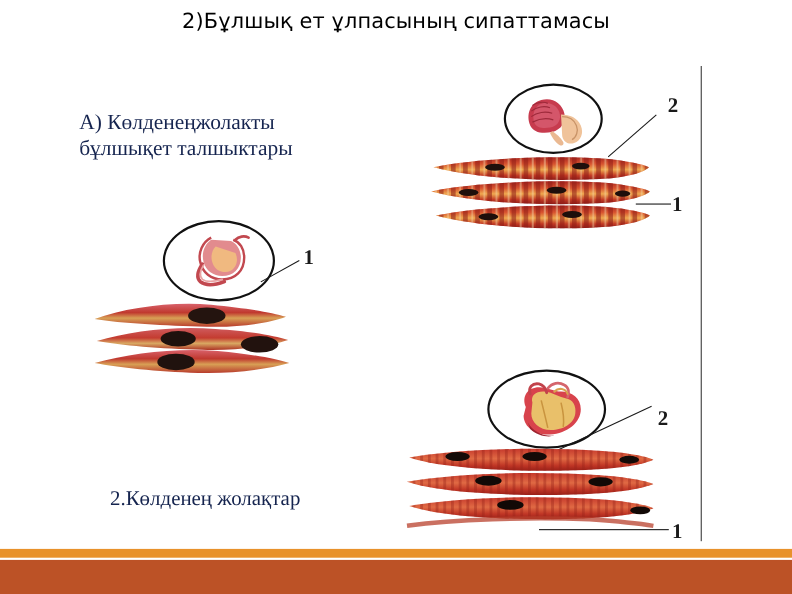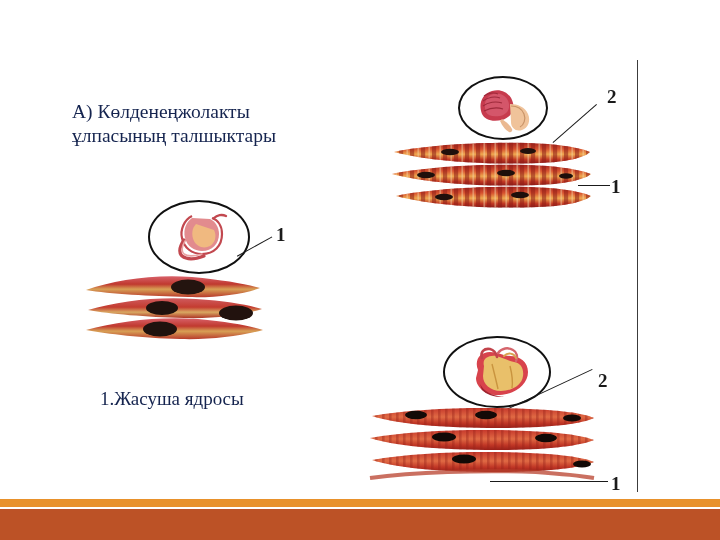--- a/index.html
+++ b/index.html
@@ -126,25 +126,26 @@
     width: 720px;
     height: 31px;
     background: #bc5226;
   }
 </style>
 </head>
 <body>
 
 <div id="slide">
 
+  <div id="title">2)Бұлшық ет ұлпасының сипаттамасы</div>
 
   <div id="content-frame"></div>
 
   <div class="caption" id="caption-a">А) Көлденеңжолакты
-ұлпасының талшыктары</div>
+бұлшықет талшыктары</div>
 
   <div class="inset-oval" style="left:148px; top:200px; width:102px; height:74px;"></div>
   <svg class="illus" style="left:162px; top:210px;" width="78" height="56" viewBox="0 0 78 56">
     <path d="M30 6 C22 10 18 20 20 28 C22 38 30 44 40 44 C52 44 60 36 60 24 C60 16 56 10 50 8" fill="none" stroke="#c2484f" stroke-width="2.2"></path>
     <path d="M30 8 C24 12 21 20 23 28 C25 36 32 41 40 41 C50 41 57 34 57 24 C57 17 53 11 48 9 Z" fill="#e28b8e"></path>
     <path d="M34 14 C30 18 29 25 32 31 C35 37 42 39 48 36 C53 33 55 26 52 20" fill="#f0b980"></path>
     <path d="M22 30 C18 36 16 42 20 46 C25 50 34 49 42 46" fill="none" stroke="#c2484f" stroke-width="3.2" stroke-linecap="round"></path>
     <path d="M23 31 C20 36 19 41 22 44 C26 47 33 46 40 44" fill="none" stroke="#e9a3a3" stroke-width="1.6" stroke-linecap="round"></path>
     <path d="M52 8 C55 5 60 4 64 6" fill="none" stroke="#c2484f" stroke-width="2.4" stroke-linecap="round"></path>
   </svg>
@@ -169,21 +170,21 @@
     </defs>
     <path d="M2 22 C30 12 70 6 108 9 C140 12 162 16 176 20 C160 26 132 30 104 29 C66 28 26 26 2 22 Z" fill="url(#sm1)"></path>
     <ellipse cx="104" cy="19" rx="17" ry="7.5" fill="#24140f"></ellipse>
     <path d="M4 42 C34 33 74 28 112 31 C144 33 164 37 178 41 C160 47 130 51 100 50 C62 49 26 46 4 42 Z" fill="url(#sm2)"></path>
     <ellipse cx="78" cy="40" rx="16" ry="7" fill="#1f110d"></ellipse>
     <ellipse cx="152" cy="45" rx="17" ry="7.5" fill="#22120e"></ellipse>
     <path d="M2 62 C34 53 76 48 114 51 C146 54 166 58 179 62 C158 68 126 72 96 71 C58 70 24 66 2 62 Z" fill="url(#sm1)"></path>
     <ellipse cx="76" cy="61" rx="17" ry="7.5" fill="#20120e"></ellipse>
   </svg>
 
-  <div class="legend" id="legend-1">1.Жасуша ядросы</div>
+  <div class="legend" id="legend-2">2.Көлденең жолақтар</div>
 
   <div class="inset-oval" style="left:458px; top:76px; width:90px; height:64px;"></div>
   <svg class="illus" style="left:470px; top:84px;" width="68" height="50" viewBox="0 0 68 50">
     <path d="M12 30 C8 20 12 10 22 7 C32 4 41 10 43 19 C45 27 40 34 32 36 C22 38 15 36 12 30 Z" fill="#c73b4e"></path>
     <path d="M16 28 C13 20 16 12 23 10 C31 8 38 13 39 20 C40 26 36 31 30 32 C23 33 18 32 16 28 Z" fill="#d4566a"></path>
     <path d="M14 12 C18 9 24 8 28 10 M13 17 C18 13 25 12 30 14 M13 22 C18 18 26 17 32 19 M14 27 C20 24 27 23 33 25" fill="none" stroke="#9e2a3b" stroke-width="1.1"></path>
     <path d="M40 20 C48 20 55 23 58 30 C61 37 58 44 52 46 C46 48 41 44 41 38" fill="#f0c39a"></path>
     <path d="M41 22 C47 22 52 25 54 30 C56 35 54 41 50 43" fill="none" stroke="#c99468" stroke-width="1.2"></path>
     <path d="M32 35 C36 38 40 41 42 45 C43 47 41 49 39 48 C35 46 32 41 30 37 Z" fill="#eab992"></path>
   </svg>

